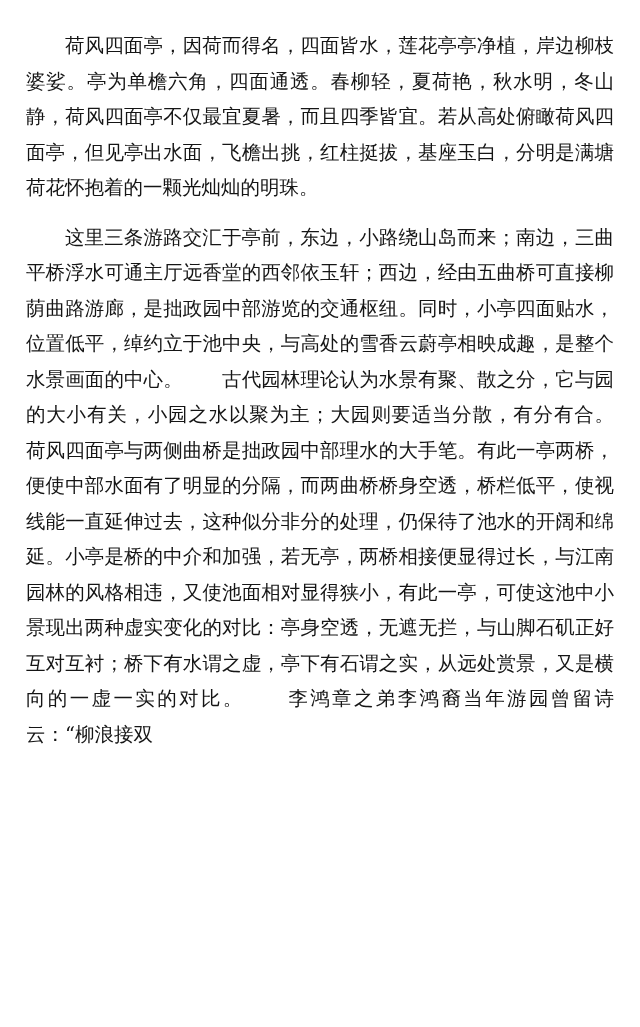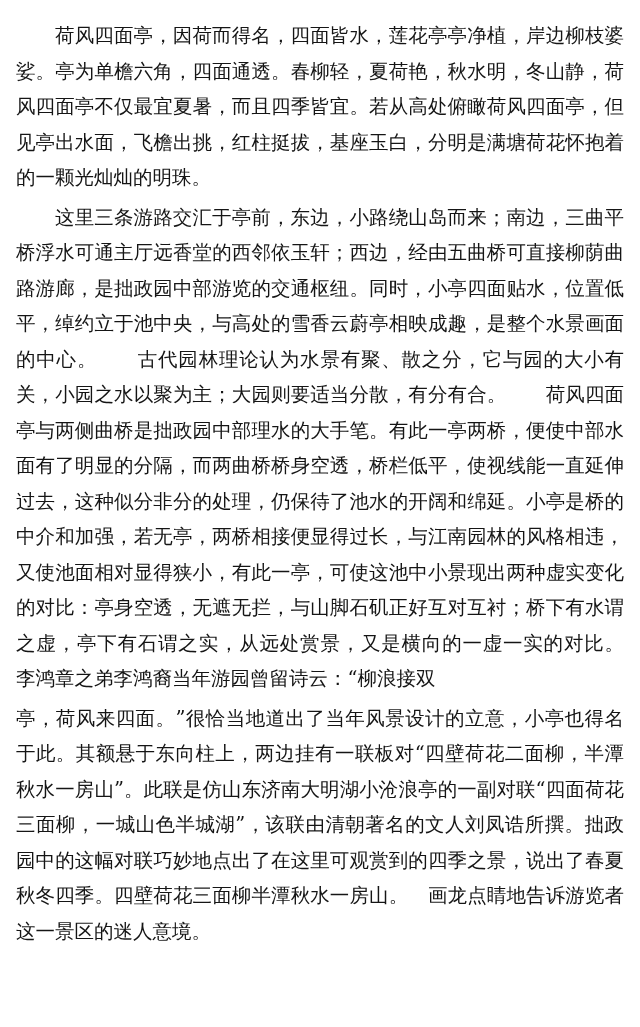--- a/index.html
+++ b/index.html
@@ -22,32 +22,31 @@
   }
   .doc-body {
     font-size: 19.5px;
     line-height: 35.5px;
     color: #151515;
     text-align: justify;
     text-justify: inter-ideograph;
     letter-spacing: 0px;
   }
   .para {
-    margin: 4px;
+    margin: 14px;
     padding: 0;
     text-indent: 2em;
     text-align: justify;
     text-justify: inter-ideograph;
   }
   .para.cont {
     text-indent: 0;
   }
 </style>
 </head>
 <body>
 
 <div class="page">
   <div class="doc-body">
     <p class="para">荷风四面亭，因荷而得名，四面皆水，莲花亭亭净植，岸边柳枝婆娑。亭为单檐六角，四面通透。春柳轻，夏荷艳，秋水明，冬山静，荷风四面亭不仅最宜夏暑，而且四季皆宜。若从高处俯瞰荷风四面亭，但见亭出水面，飞檐出挑，红柱挺拔，基座玉白，分明是满塘荷花怀抱着的一颗光灿灿的明珠。</p>
     <p class="para">这里三条游路交汇于亭前，东边，小路绕山岛而来；南边，三曲平桥浮水可通主厅远香堂的西邻依玉轩；西边，经由五曲桥可直接柳荫曲路游廊，是拙政园中部游览的交通枢纽。同时，小亭四面贴水，位置低平，绰约立于池中央，与高处的雪香云蔚亭相映成趣，是整个水景画面的中心。　　古代园林理论认为水景有聚、散之分，它与园的大小有关，小园之水以聚为主；大园则要适当分散，有分有合。　　荷风四面亭与两侧曲桥是拙政园中部理水的大手笔。有此一亭两桥，便使中部水面有了明显的分隔，而两曲桥桥身空透，桥栏低平，使视线能一直延伸过去，这种似分非分的处理，仍保待了池水的开阔和绵延。小亭是桥的中介和加强，若无亭，两桥相接便显得过长，与江南园林的风格相违，又使池面相对显得狭小，有此一亭，可使这池中小景现出两种虚实变化的对比：亭身空透，无遮无拦，与山脚石矶正好互对互衬；桥下有水谓之虚，亭下有石谓之实，从远处赏景，又是横向的一虚一实的对比。　　李鸿章之弟李鸿裔当年游园曾留诗云：“柳浪接双</p>
-    <p class="para cont">亭，荷风来四面。”很恰当地道出了当年风景设计的立意，小亭也得名于此。其额悬于东向柱上，两边挂有一联板对“四壁荷花二面柳，半潭秋水一房山”。此联是仿山东济南大明湖小沧浪亭的一副对联“四面荷花三面柳，一城山色半城湖”，该联由清朝著名的文人刘凤诰所撰。拙政园中的这幅对联巧妙地点出了在这里可观赏到的四季之景，说出了春夏秋冬四季。四壁荷花三面柳半潭秋水一房山。　画龙点睛地告诉游览者这一景区的迷人意境。</p>
   </div>
 </div>
 
 </body></html>

